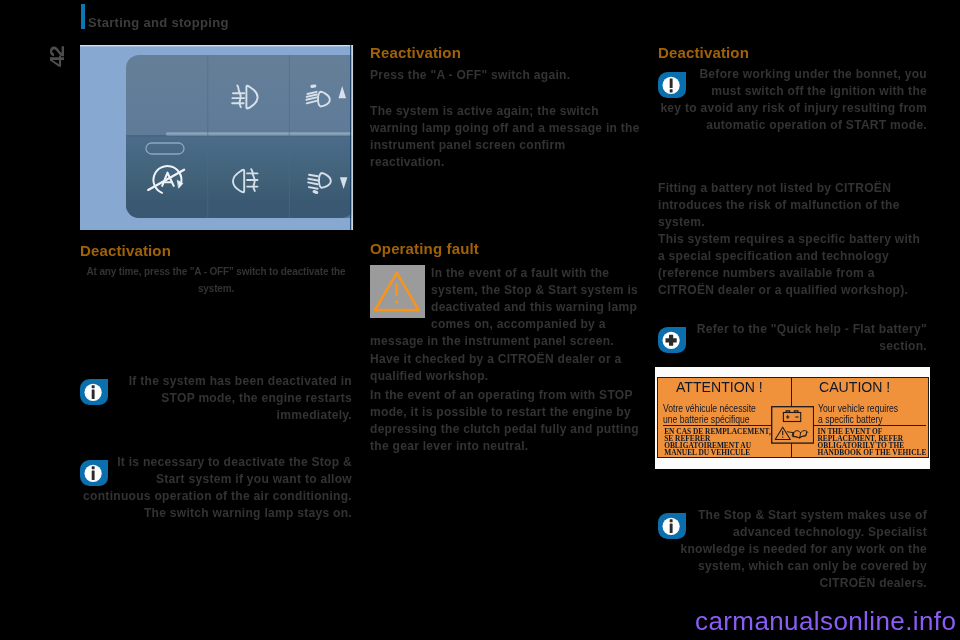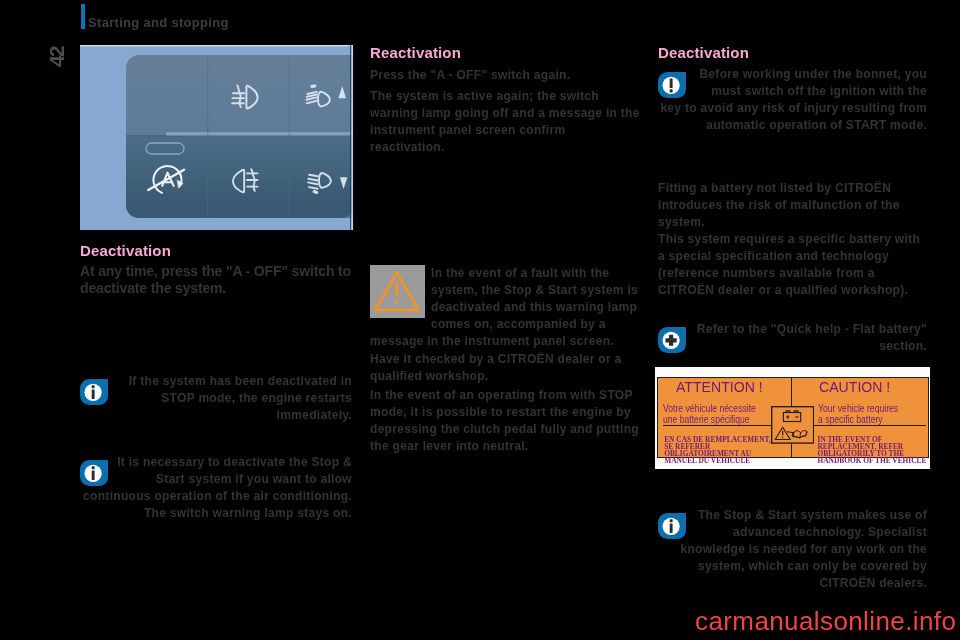--- a/index.html
+++ b/index.html
@@ -17,67 +17,67 @@
 
   
   .photo{position:absolute;left:67px;top:44.8px;width:274.3px;height:185.3px;overflow:hidden;}
 
   
   .col{position:absolute;color:#333;}
   .c1{left:67px;width:272px;}
   .c2{left:357px;width:272px;}
   .c3{left:645px;width:269px;}
 
-  h3.head{font-size:15px;font-weight:bold;color:#f9a8d4;margin:0;line-height:15px;
+  h3.head{font-size:15px;font-weight:bold;color:#a16207;margin:0;line-height:15px;
           letter-spacing:.15px;}
   p.body, .callout p, .warnbox p{font-size:12.05px;font-weight:bold;color:#333;margin:0;
          line-height:17px;letter-spacing:.28px;}
   
-  .c1 p.body{font-size:14px;letter-spacing:-.15px;}
+  .c1 p.body{font-size:10px;letter-spacing:-.15px;text-align:center;}
 
   
   .callout{position:absolute;text-align:right;}
   .callout .ico{position:absolute;left:0.3px;top:5.5px;width:28px;height:26px;line-height:0;}
 
   .warnbox{position:absolute;}
   .warnbox .wimg{position:absolute;left:0px;top:0px;width:49px;height:47px;line-height:0;}
 
 
   
   p.hang{padding-left:0;text-indent:0;}
   p.hang::before{content:"";float:left;width:33.1px;height:34px;}
   p.hang3::before{content:"";float:left;width:35.6px;height:51px;}
   .c3 p.hang3::before{width:33.1px;}
   p.hang2::before{content:"";float:left;width:61px;height:68px;}
 
   
   .label-wrap{position:absolute;background:#fcfcfc;}
   .label{position:absolute;border:1.1px solid #211d1c;background:#f0923c;box-sizing:border-box;
-         color:#701a75;font-family:"Liberation Sans",sans-serif;}
+         color:#0f172a;font-family:"Liberation Sans",sans-serif;}
   .lbl-col{position:absolute;top:0;bottom:0;box-sizing:border-box;}
   .lbl-fr{left:0;width:134px;border-right:1.1px solid #211d1c;}
   .lbl-en{left:134px;width:138px;}
   .lbl-title{position:absolute;top:0.8px;font-size:15px;line-height:15px;
              transform:scaleX(.94);transform-origin:left top;white-space:nowrap;}
   .lbl-fr .lbl-title{left:18px;}
   .lbl-en .lbl-title{left:27px;}
   .lbl-sub{position:absolute;font-size:10.5px;line-height:11.4px;white-space:nowrap;
            transform:scaleX(.82);transform-origin:left top;}
   .lbl-fr .lbl-sub{left:5.2px;top:24.8px;}
   .lbl-en .lbl-sub{left:25.6px;top:24.8px;}
   .lbl-rule{position:absolute;height:0;border-top:1.1px solid #211d1c;top:46.8px;}
   .lbl-fr .lbl-rule{left:4.5px;right:2px;}
   .lbl-en .lbl-rule{left:2px;right:4px;}
   .lbl-body{position:absolute;top:49.6px;font-family:"Liberation Serif",serif;font-weight:bold;
-            font-size:7.4px;line-height:7.05px;white-space:nowrap;margin-top:8px;}
+            font-size:7.4px;line-height:7.05px;white-space:nowrap;}
   .lbl-fr .lbl-body{left:6.2px;}
   .lbl-en .lbl-body{left:25.5px;}
   .lbl-ico{position:absolute;left:113px;top:27.8px;width:43px;height:39px;line-height:0;}
 
-  .wm{position:absolute;left:682px;top:608px;font-size:26px;color:#ef4444;
+  .wm{position:absolute;left:682px;top:608px;font-size:26px;color:#8b5cf6;
       font-family:"Liberation Sans",sans-serif;letter-spacing:.4px;line-height:26px;}
 </style>
 </head>
 <body>
 
 <div class="page">
 
   <div class="accent-bar"></div>
   <div class="sec-title">Starting and stopping</div>
   <div class="pagenum">42</div>
@@ -200,23 +200,26 @@
           <rect x="11.7" y="10.6" width="2.9" height="9.3" rx="0.3" fill="#2b2b2b"></rect>
           <rect x="11.7" y="6.2" width="2.9" height="3.1" rx="0.3" fill="#2b2b2b"></rect>
         </svg>
     </span>
     <p class="hang">It is necessary to deactivate the Stop &amp; Start system if you want to allow continuous operation of the air conditioning. The switch warning lamp stays on.</p>
   </div>
 
   <div class="col c2" style="top:45px">
     <h3 class="head">Reactivation</h3>
     <p class="body" style="margin-top:6.5px">Press the "A - OFF" switch again.</p>
-    <p class="body" style="margin-top:4px">The system is active again; the switch warning lamp going off and a message in the instrument panel screen confirm reactivation.</p>
-  </div>
-
+    <p class="body" style="margin-top:19px">The system is active again; the switch warning lamp going off and a message in the instrument panel screen confirm reactivation.</p>
+  </div>
+
+  <div class="col c2" style="top:241px">
+    <h3 class="head">Operating fault</h3>
+  </div>
 
   <div class="col c2 warnbox" style="top:265px">
     <span class="wimg">
       <svg viewBox="0 0 55 53" width="55" height="53">
           <rect width="55" height="53" fill="#9b9b9b"></rect>
           <path d="M26.8 7.8 L48.6 45 H5 Z" fill="none" stroke="#f7941e" stroke-width="2.6" stroke-linejoin="round"></path>
           <rect x="25.2" y="18.5" width="2.9" height="12.3" fill="#f7941e"></rect>
           <rect x="25.2" y="35.4" width="2.9" height="2.9" fill="#f7941e"></rect>
         </svg>
     </span>

